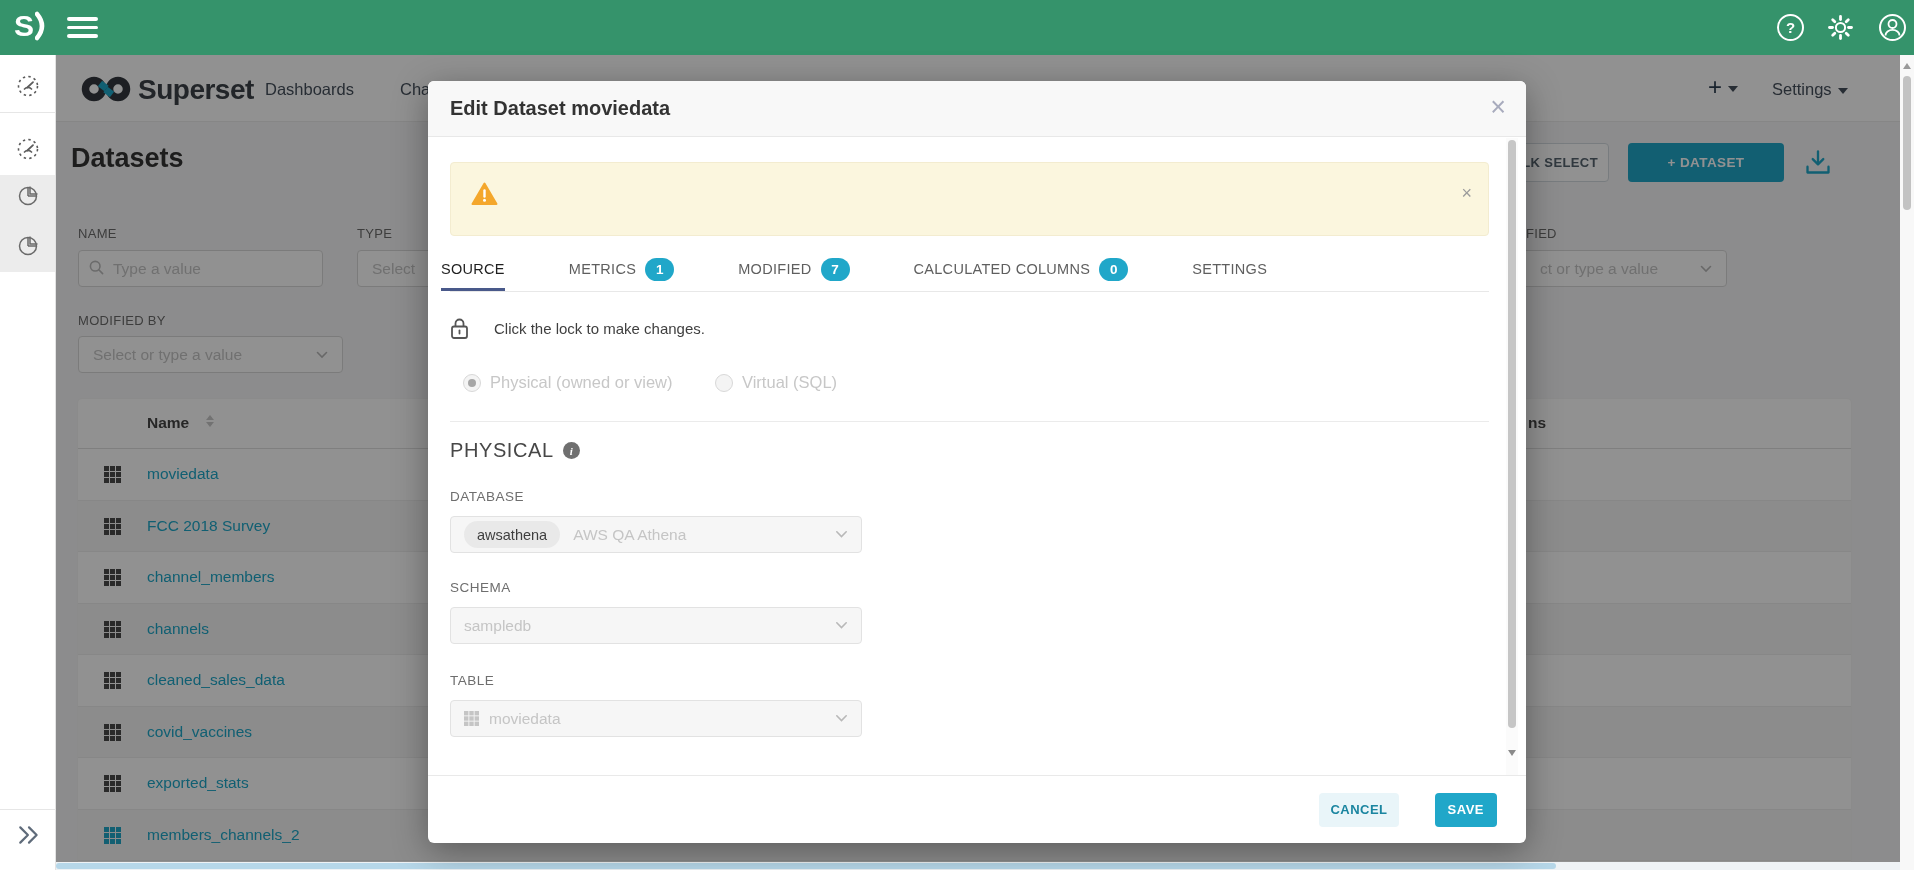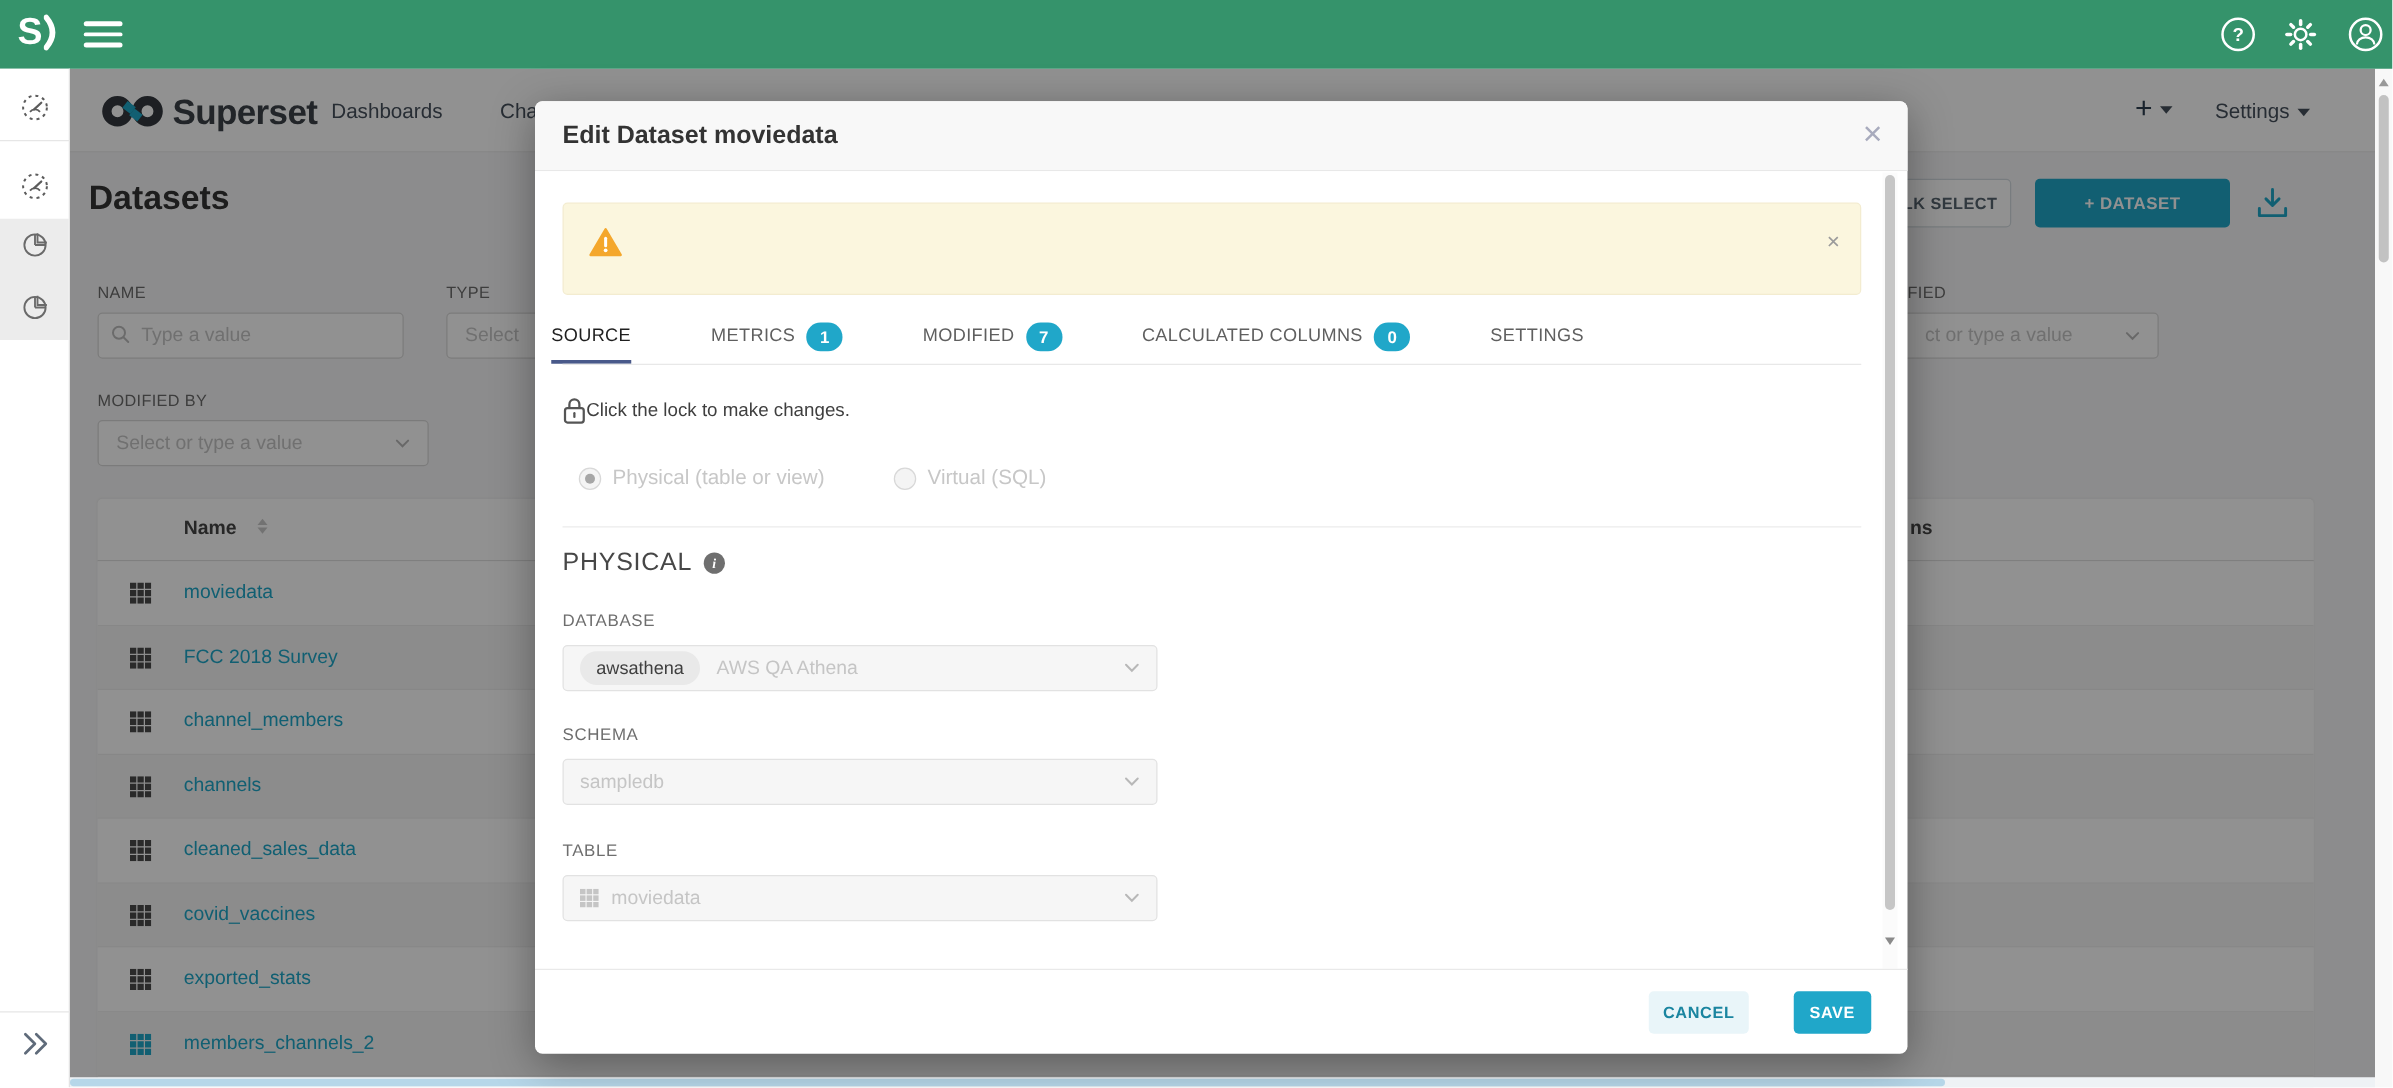--- a/index.html
+++ b/index.html
@@ -80,37 +80,37 @@
   #warn-icon { position:absolute; left:20px; top:19px; }
 
   #modal-tabs { position:absolute; left:13px; top:166px; height:44px; display:flex; gap:64px;text-align:center; }
   .tab { position:relative; display:flex; align-items:center; height:44px; cursor:pointer; }
   .tab-label { font-size:14.5px; letter-spacing:.3px; color:#5f5f5f; }
   .tab.active .tab-label { color:#1f1f1f; }
   .tab.active::after { content:""; position:absolute; left:0; right:0; bottom:0; height:3px; background:#49598a; }
   .tab-badge { display:inline-flex; align-items:center; justify-content:center; min-width:29px; height:23px; padding:0 8px; margin-left:9px; border-radius:12px; background:#20a7c9; color:#fff; font-size:13.5px; font-weight:700; }
   #tabs-rule { position:absolute; left:22px; top:210px; width:1039px; height:1px; background:#e8e8e8; }
 
-  #lock-row { position:absolute; left:22px; top:236px; display:flex; align-items:center; gap:0; }
+  #lock-row { position:absolute; left:22px; top:236px; display:flex; align-items:center; gap:25px; }
   #lock-text { font-size:15px; color:#3f3f3f; }
 
   .radio-group { position:absolute; top:292px; display:flex; align-items:center; gap:9px; }
   #radio-physical-group { left:35px; } #radio-virtual-group { left:287px; }
   .radio-circle { width:18px; height:18px; border-radius:50%; border:1.5px solid #d8d8d8; background:#f4f4f4; position:relative; }
   .radio-circle.checked::after { content:""; position:absolute; left:4px; top:4px; width:8px; height:8px; border-radius:50%; background:#a6a6a6; }
   .radio-label { font-size:16.5px; color:#c7c7c7; }
 
   #mid-rule { position:absolute; left:22px; top:340px; width:1039px; height:1px; background:#ebebeb; }
 
   #physical-row { position:absolute; left:22px; top:358px; display:flex; align-items:center; gap:9px; }
   #physical-label { font-size:20px; color:#474747; letter-spacing:.6px; font-weight:500; }
   #info-icon { width:17px; height:17px; border-radius:50%; background:#6f6f6f; color:#fff; font-size:11px; font-weight:700; display:flex; align-items:center; justify-content:center; font-family:"Liberation Serif",serif; font-style:italic; }
 
   .field-label { position:absolute; left:22px; font-size:13.5px; color:#6e6e6e; letter-spacing:.5px; }
-  .dd { position:absolute; left:22px; width:476px; height:37px; background:#f6f6f6; border:1px solid #e2e2e2; border-radius:4px; display:flex; align-items:center; padding:0 13px; }
+  .dd { position:absolute; left:22px; width:412px; height:37px; background:#f6f6f6; border:1px solid #e2e2e2; border-radius:4px; display:flex; align-items:center; padding:0 13px; }
   .dd .val { font-size:15.5px; color:#c5c5c5; }
   .dd .pill { background:#e9e9e9; border-radius:14px; height:27px; display:flex; align-items:center; padding:0 13px; font-size:14.5px; color:#3f3f3f; margin-right:13px; }
   .dd .gicon { margin-right:10px; display:flex; }
 
   #modal-scroll { position:absolute; right:8px; top:57px; width:12px; height:637px; background:#fbfbfb; }
   #modal-scroll .thumb { position:absolute; left:2px; top:2px; width:8px; height:588px; background:#c6c6c6; border-radius:4px; }
   #modal-scroll .arrow-dn { position:absolute; left:2px; top:612px; width:0; height:0; border-left:4px solid transparent; border-right:4px solid transparent; border-top:6px solid #8a8a8a; }
 
   #modal-footer { position:absolute; left:0; top:694px; width:1098px; height:68px; border-top:1px solid #e9e9e9; display:flex; align-items:center; justify-content:flex-end; gap:36px; padding-right:29px; }
   #cancel-btn { height:34px; padding:0 11px; background:#e9f5f9; border-radius:4px; color:#1a85a0; font-size:13px; font-weight:700; letter-spacing:.5px; display:flex; align-items:center; cursor:pointer; }
@@ -428,21 +428,21 @@
       <svg width="19" height="23" viewBox="0 0 19 23">
         <rect x="2" y="9.5" width="15" height="11.5" rx="2" stroke="#555" stroke-width="1.8" fill="none"></rect>
         <path d="M5.5 9.5 V6.5 a4 4 0 0 1 8 0 V9.5" stroke="#555" stroke-width="1.8" fill="none"></path>
         <line x1="9.5" y1="13.5" x2="9.5" y2="16.5" stroke="#555" stroke-width="1.8" stroke-linecap="round"></line>
       </svg>
       <span id="lock-text">Click the lock to make changes.</span>
     </div>
 
     <div class="radio-group" id="radio-physical-group">
       <span class="radio-circle checked"></span>
-      <span class="radio-label">Physical (table or view)</span>
+      <span class="radio-label">Physical (owned or view)</span>
     </div>
     <div class="radio-group" id="radio-virtual-group">
       <span class="radio-circle"></span>
       <span class="radio-label">Virtual (SQL)</span>
     </div>
 
     <div id="mid-rule"></div>
 
     <div id="physical-row">
       <span id="physical-label">PHYSICAL</span>

